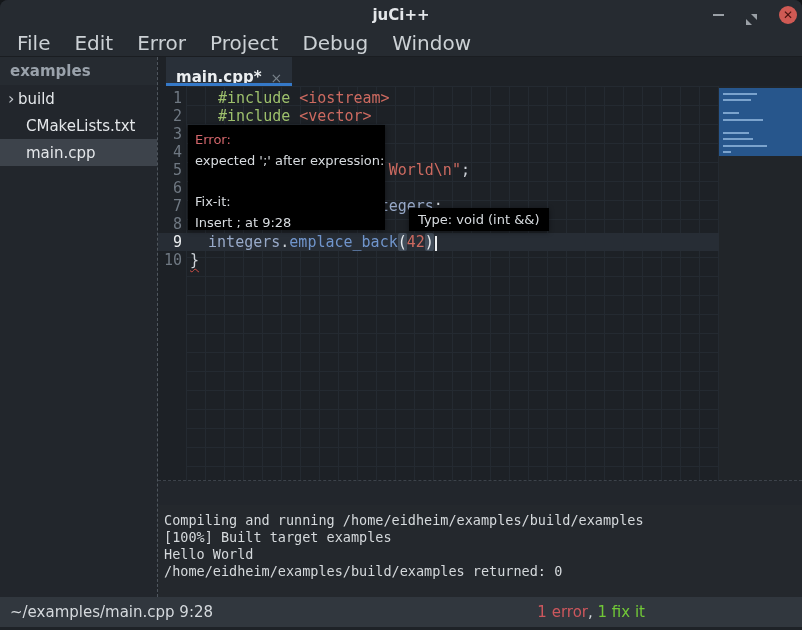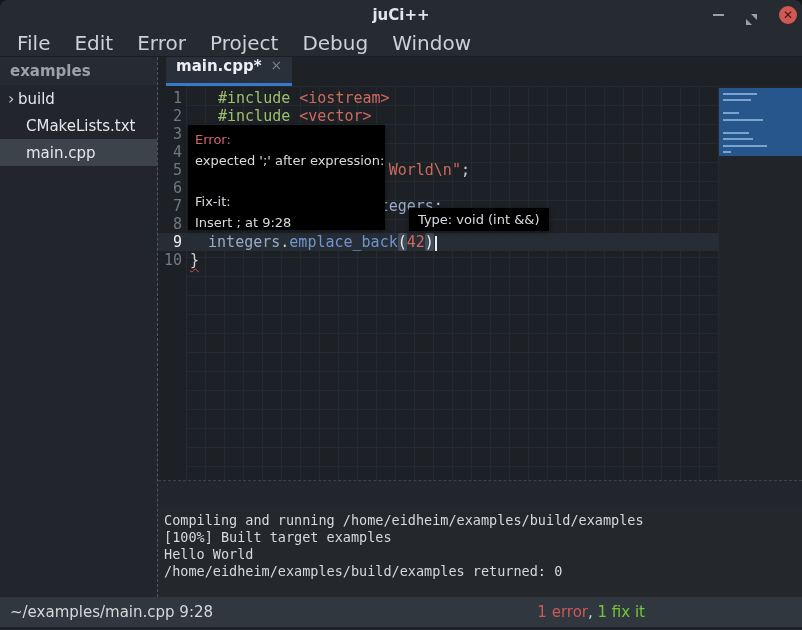--- a/index.html
+++ b/index.html
@@ -27,21 +27,21 @@
   .tree-row.selected{background:#3d434b;}
   .chevron{width:18px;padding-left:8px;color:#c2c7cc;font-size:16px;line-height:27px;}
   .no-chev{width:26px;}
 
   
   .sep-v{position:absolute;left:157px;top:57px;width:0;height:540px;border-left:1px dashed #4f565e;}
   .sep-h{position:absolute;left:158px;top:480px;width:644px;height:0;border-top:1px dashed #3d434b;}
 
   
   .tabbar{position:absolute;left:158px;top:57px;width:644px;height:29px;background:#1e2227;}
-  .tab{position:absolute;left:8px;top:0;height:29px;background:#293039;display:flex;align-items:flex-start;
+  .tab{position:absolute;left:8px;top:0;height:29px;background:#293039;display:flex;align-items:flex-end;
        padding:0 10px;}
   .tab-label{color:#eceff1;font-size:15px;font-weight:bold;white-space:nowrap;}
   .tab-close{color:#79838c;font-size:14px;margin-left:9px;}
   .tab-underline{position:absolute;left:0;bottom:0;width:100%;height:3px;}
 
   
   .editor{position:absolute;left:158px;top:86px;width:644px;height:395px;background:#1d2126;}
   .gutter{position:absolute;left:0;top:0;width:28px;height:395px;background:#1d2126;padding-top:3px;}
   .gutter-cell{height:18px;line-height:18px;text-align:right;padding-right:4px;
                font-family:"DejaVu Sans Mono",monospace;font-size:15px;color:#6f7882;}

